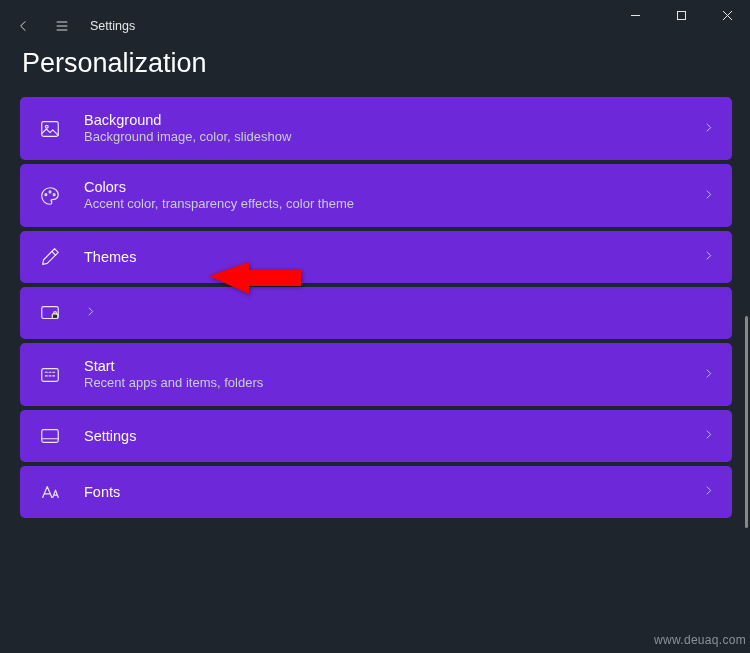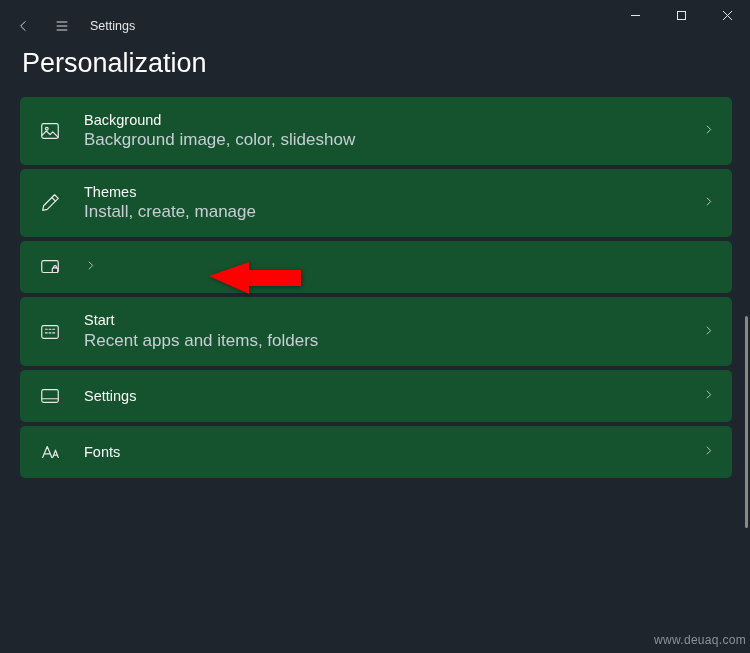--- a/index.html
+++ b/index.html
@@ -6,26 +6,26 @@
   .titlebar{height:36px;display:flex;align-items:flex-end;position:relative}
   .tb-left{display:flex;align-items:center;gap:18px;padding-left:14px}
   .tb-btn{width:20px;height:20px;display:flex;align-items:center;justify-content:center;color:#d6d6d6;cursor:pointer}
   .tb-btn svg{width:16px;height:16px;stroke:#d6d6d6;fill:none;stroke-width:1.5}
   .app-title{font-size:12.5px;color:#e6e6e6}
   .win-controls{position:absolute;right:0;top:0;display:flex}
   .win-ctrl{width:46px;height:30px;display:flex;align-items:center;justify-content:center}
   .win-ctrl svg{width:11px;height:11px;stroke:#e6e6e6;fill:none;stroke-width:1}
   .page-title{font-size:27px;font-weight:400;padding:12px 0 18px 22px}
   .list{padding:0 18px 0 20px;height:560px;overflow:hidden;position:relative}
-  .row{background:#14532d;border-radius:5px;margin-bottom:4px;padding:14px 16px 14px 18px;display:flex;align-items:center;gap:22px;cursor:pointer;position:relative}
+  .row{background:#6d28d9;border-radius:5px;margin-bottom:4px;padding:14px 16px 14px 18px;display:flex;align-items:center;gap:22px;cursor:pointer;position:relative}
   .row-icon{width:24px;height:24px;flex:0 0 24px;display:flex;align-items:center;justify-content:center}
   .row-icon svg{width:22px;height:22px;stroke:#e8e8e8;fill:none;stroke-width:1.3;stroke-linecap:round;stroke-linejoin:round}
   .row-text{flex:1}
   .row-title{font-size:14.5px;color:#fafafa;line-height:1.25}
-  .row-sub{font-size:17px;color:#c7ced6;line-height:1.3}
+  .row-sub{font-size:13px;color:#c7ced6;line-height:1.3}
   .chev{width:14px;flex:0 0 14px;color:#cfd3d8}
   .chev svg{width:13px;height:13px;stroke:#cfd3d8;fill:none;stroke-width:1.6}
   .arrow-annot{position:absolute;left:209px;top:258px;pointer-events:none;filter:drop-shadow(1px 1px 2px rgba(0,0,0,.4))}
   .scroll-thumb{position:absolute;right:2px;top:316px;width:3px;height:212px;background:#888;border-radius:2px}
   .water{position:absolute;right:4px;bottom:6px;font-size:12px;color:#8a929a;letter-spacing:.3px}
 </style>
 </head>
 <body>
 
 <div class="titlebar">
@@ -75,31 +75,47 @@
     </div>
     <div class="row-text">
       <div class="row-title">Background</div>
       <div class="row-sub">Background image, color, slideshow</div>
     </div>
     <div class="chev"><svg viewBox="0 0 24 24">
           <path d="M9 5l7 7-7 7"></path>
         </svg></div>
   </div>
 
+  <div class="row">
+    <div class="row-icon">
+      <svg viewBox="0 0 24 24">
+          <path d="M12 3a9 9 0 1 0 0 18c1.3 0 2-.9 2-2 0-.6-.3-1.1-.7-1.5-.4-.4-.3-1 .2-1.3.7-.3 1.5-.5 2.3-.5A5.2 5.2 0 0 0 21 10.5C21 6.4 17 3 12 3z"></path>
+          <circle cx="7.5" cy="10.5" r="1"></circle>
+          <circle cx="12" cy="7.5" r="1"></circle>
+          <circle cx="16.5" cy="10.5" r="1"></circle>
+        </svg>
+    </div>
+    <div class="row-text">
+      <div class="row-title">Colors</div>
+      <div class="row-sub">Accent color, transparency effects, color theme</div>
+    </div>
+    <div class="chev"><svg viewBox="0 0 24 24">
+          <path d="M9 5l7 7-7 7"></path>
+        </svg></div>
+  </div>
 
   <div class="row">
     <div class="row-icon">
       <svg viewBox="0 0 24 24">
           <path d="M14 6l4 4-9 9-5 1 1-5 9-9z"></path>
           <path d="M14 6l3-3 4 4-3 3"></path>
         </svg>
     </div>
     <div class="row-text">
       <div class="row-title">Themes</div>
-      <div class="row-sub">Install, create, manage</div>
     </div>
     <div class="chev"><svg viewBox="0 0 24 24">
           <path d="M9 5l7 7-7 7"></path>
         </svg></div>
   </div>
 
   <div class="row">
     <div class="row-icon">
       <svg viewBox="0 0 24 24">
           <rect x="3" y="5" width="18" height="13" rx="2"></rect>

